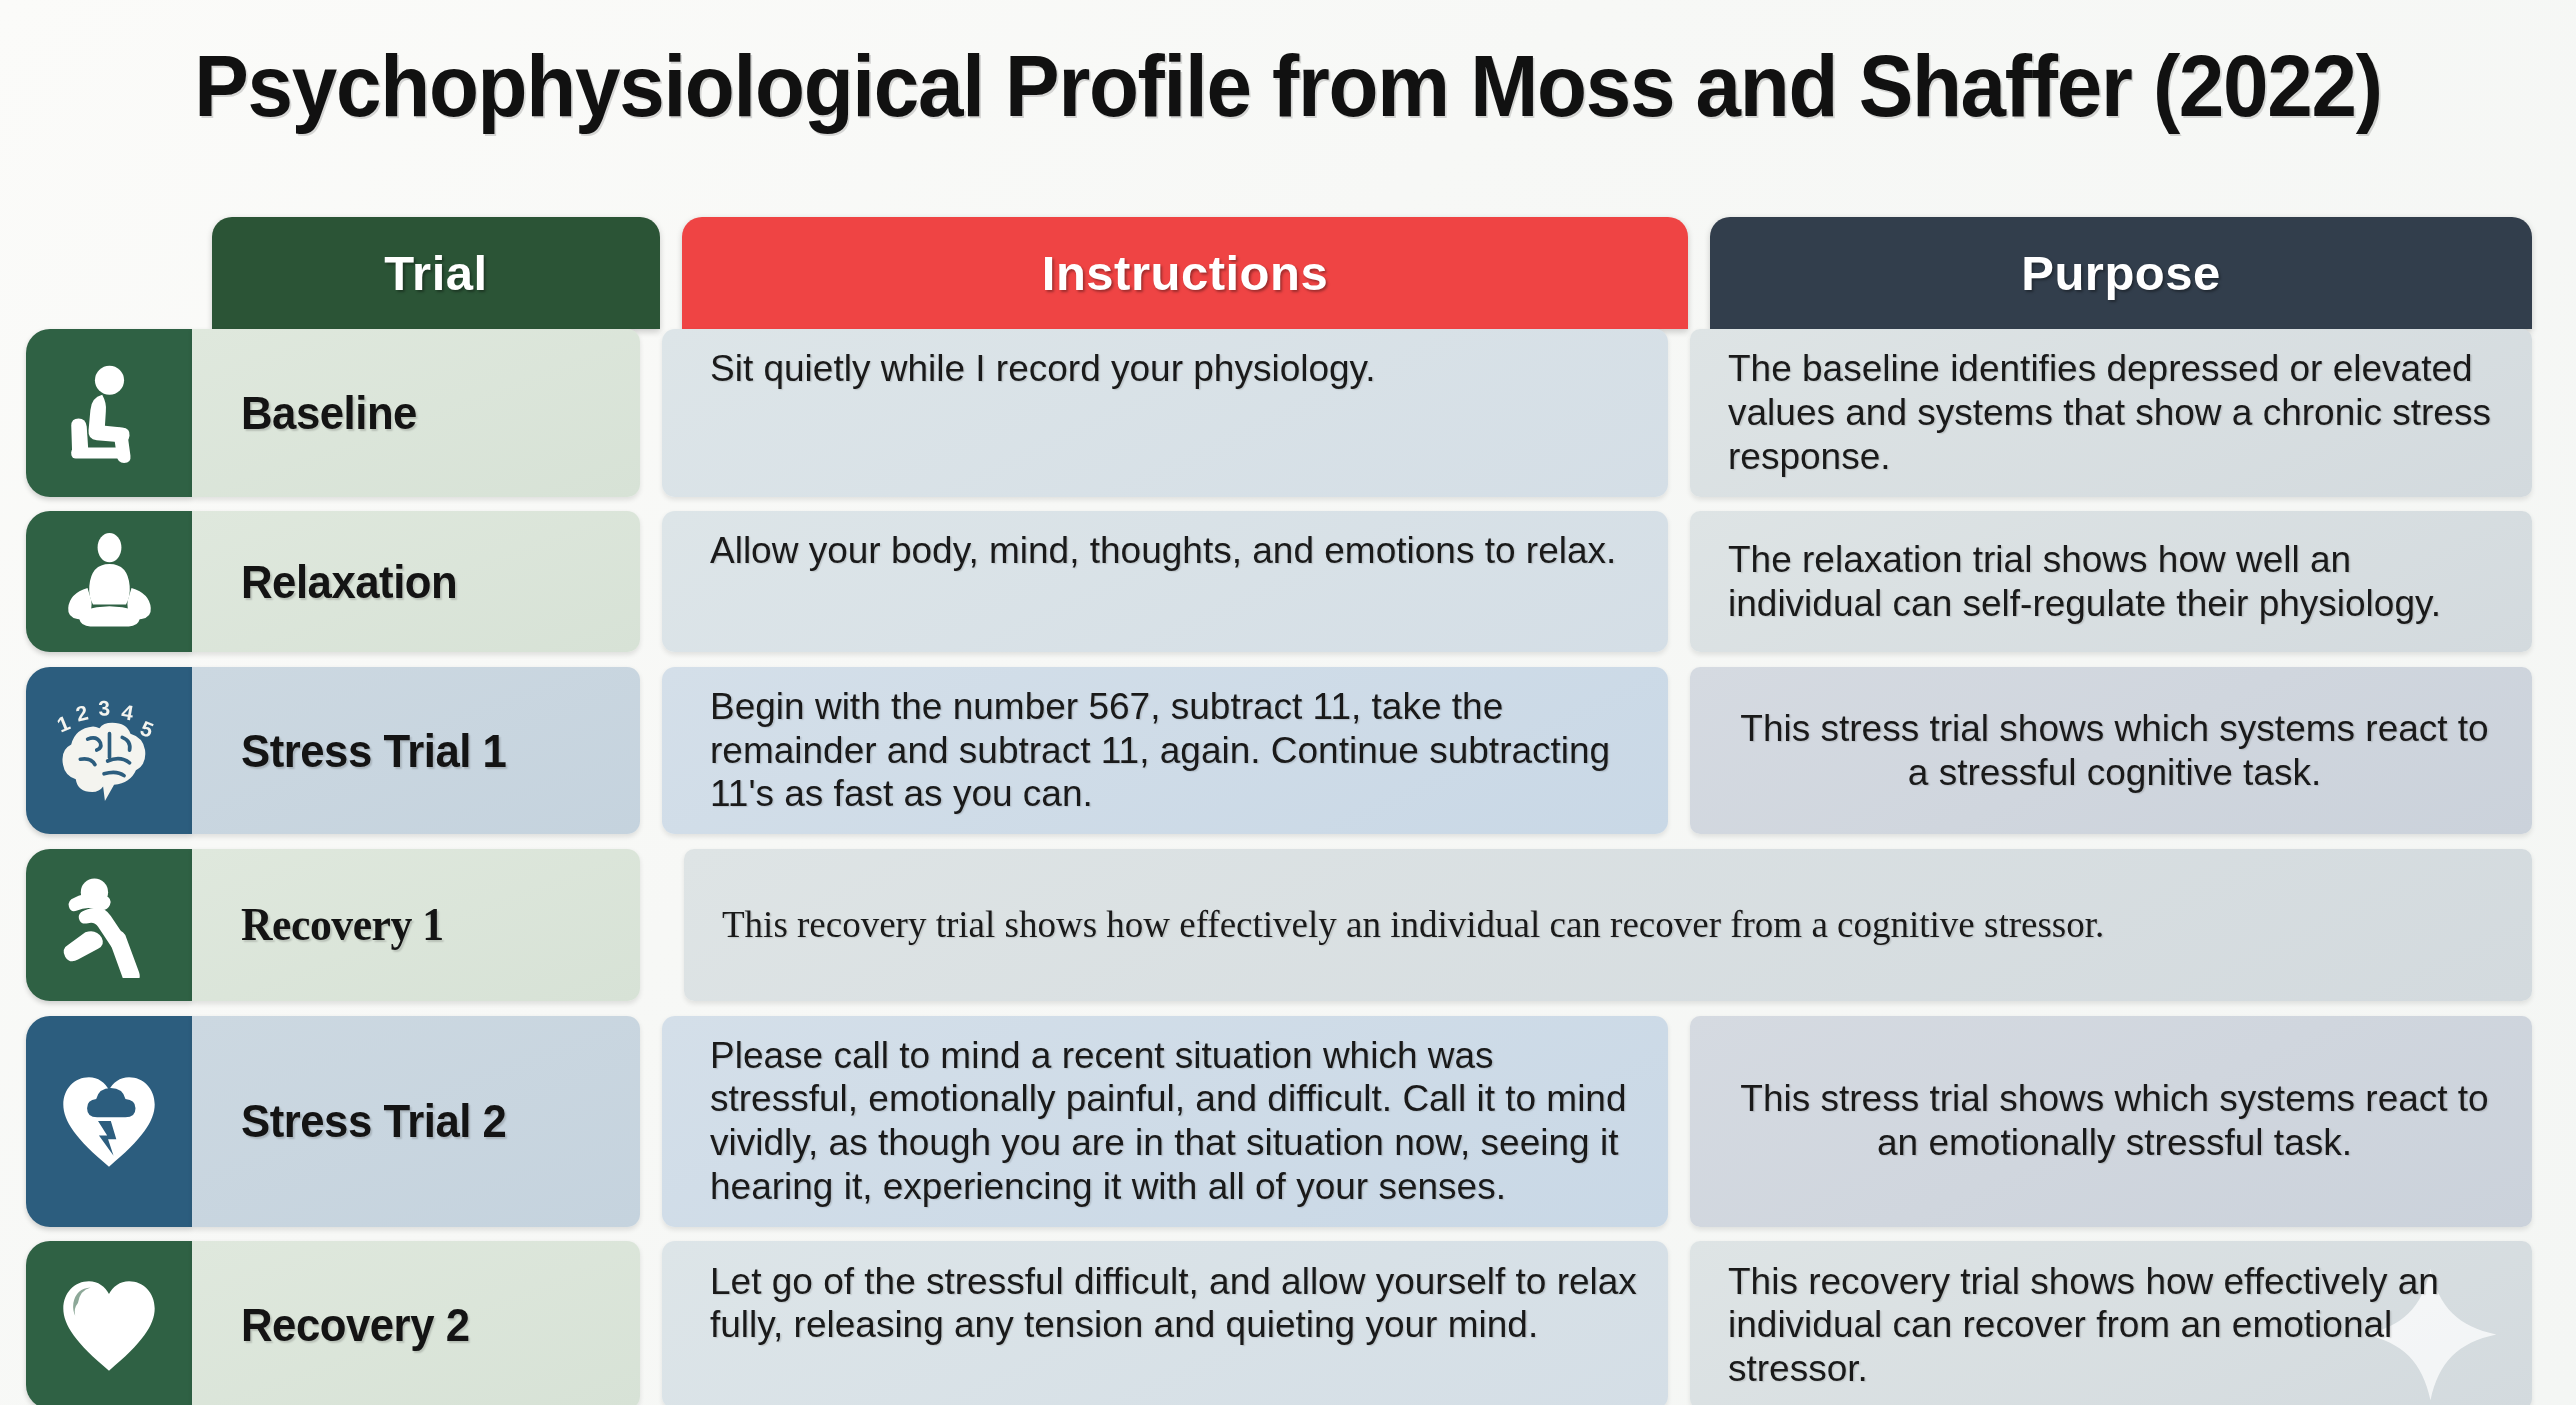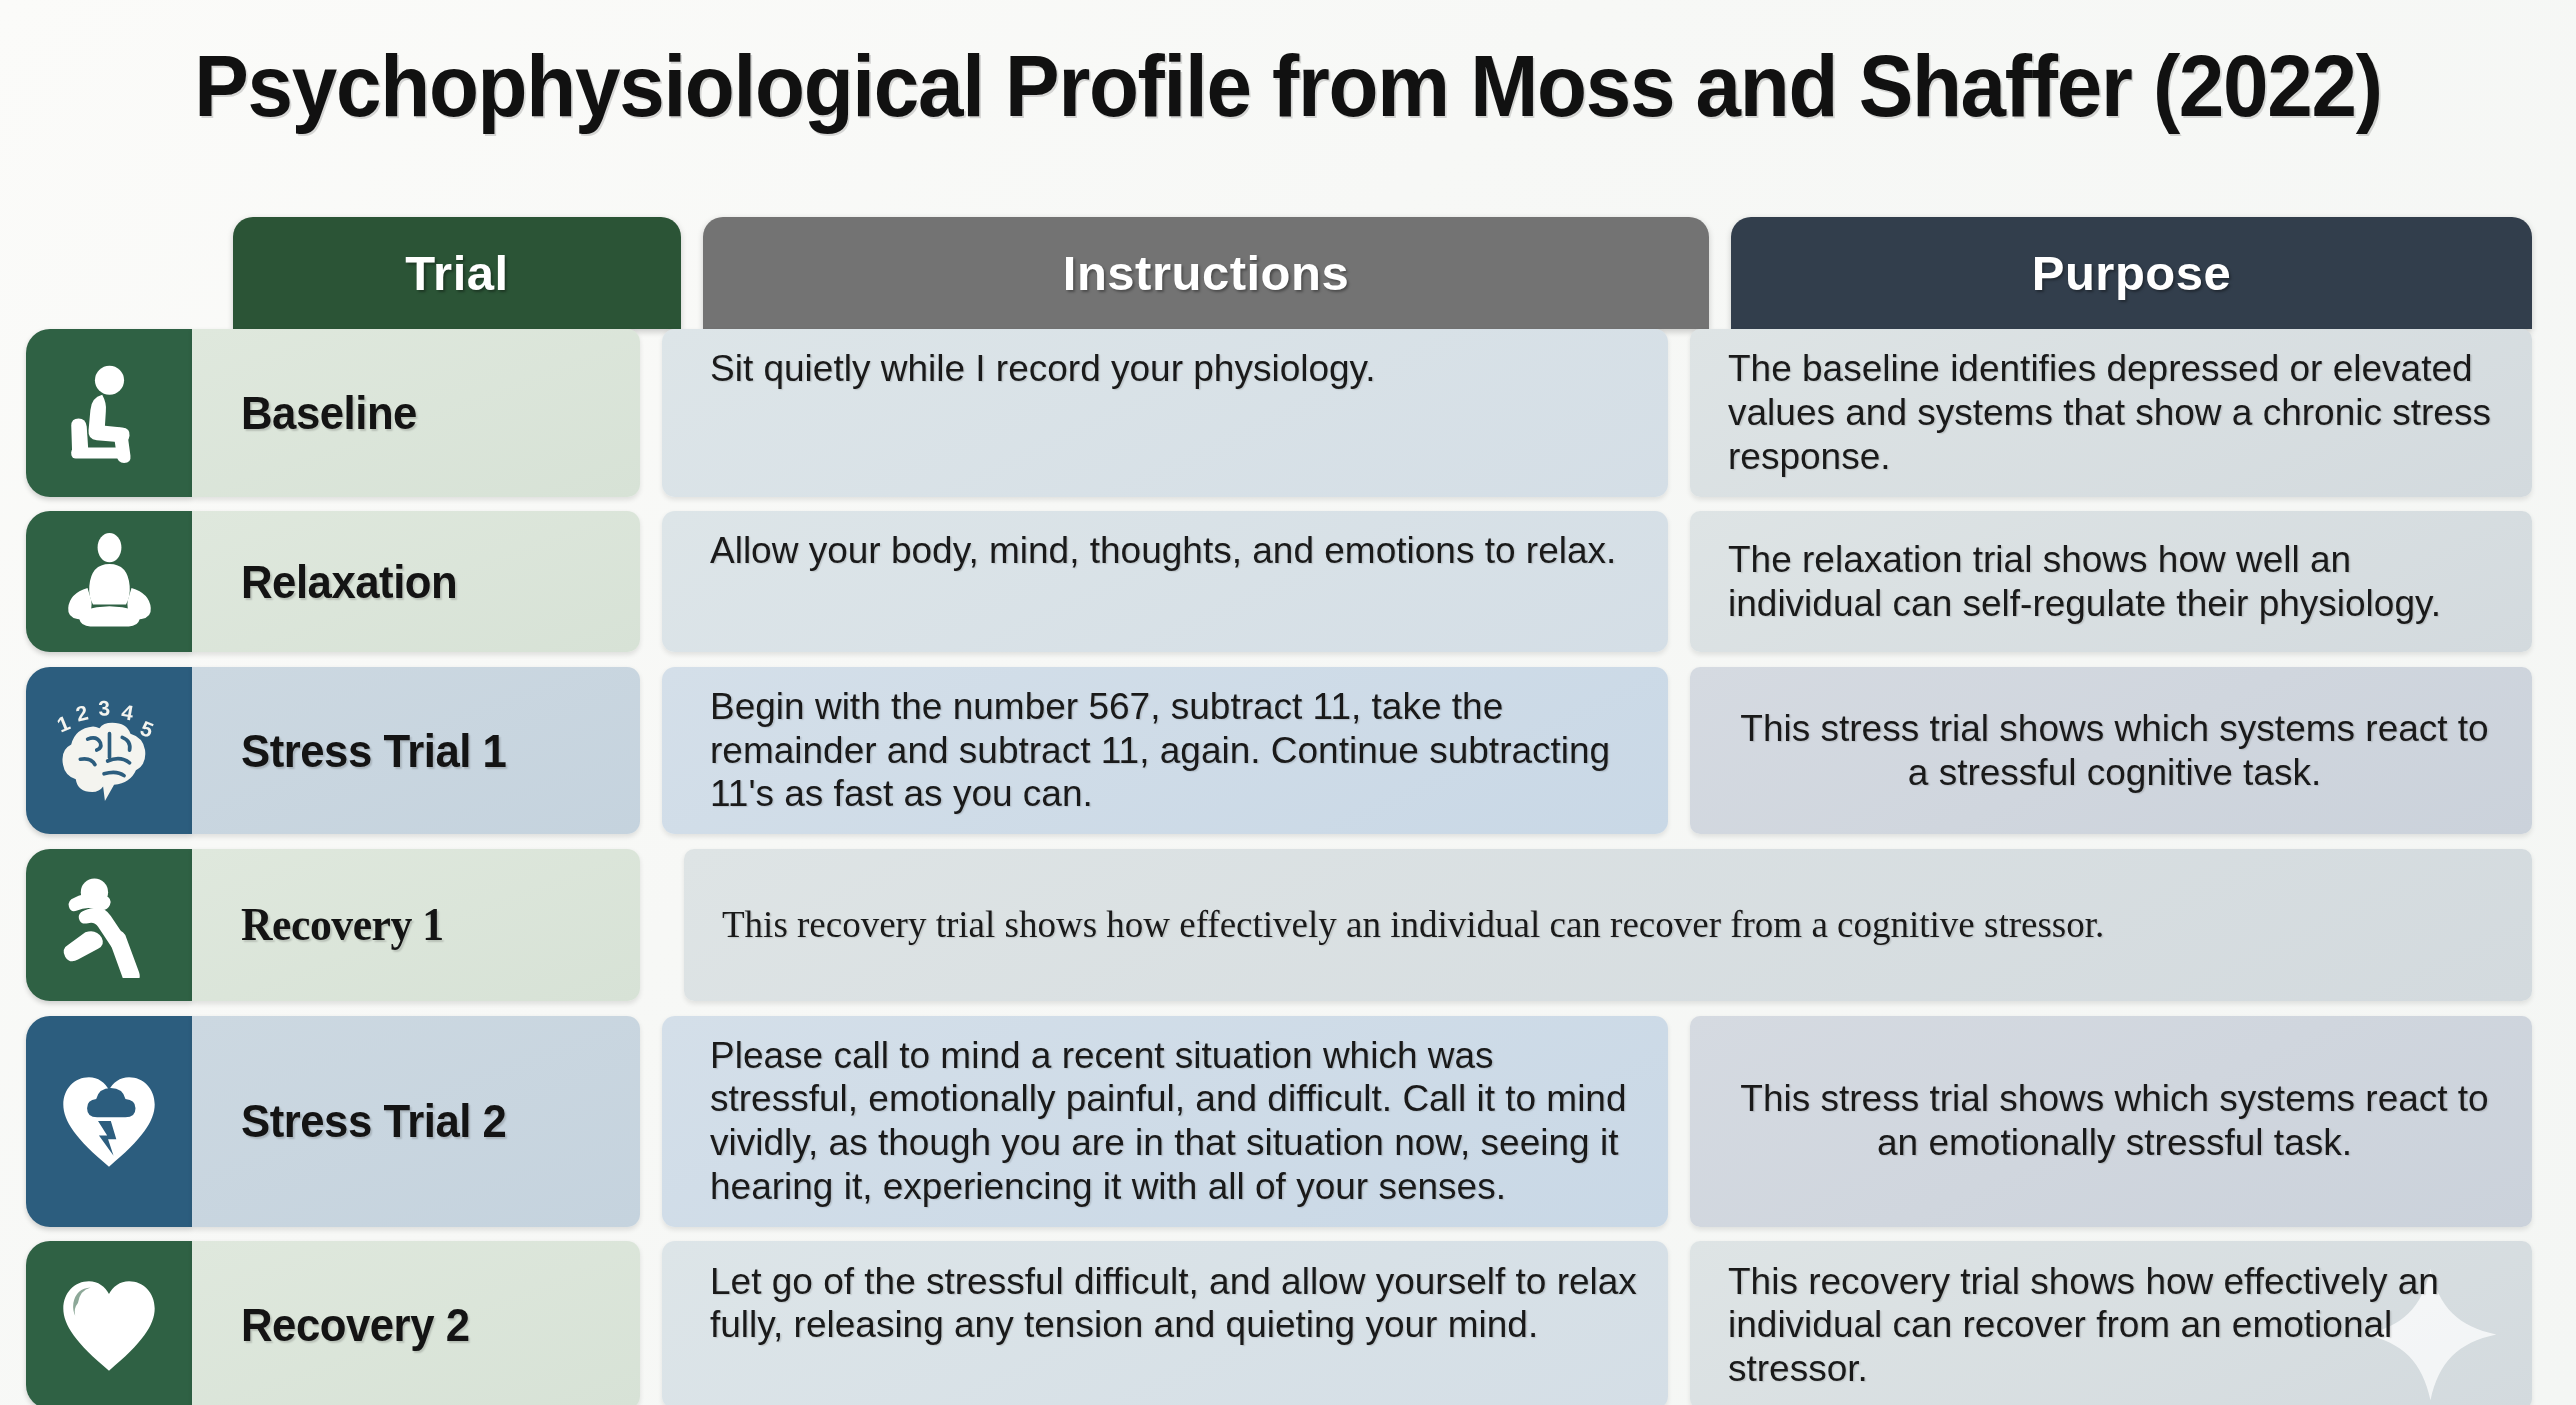--- a/index.html
+++ b/index.html
@@ -46,21 +46,21 @@
     position: absolute;
     top: 190px;
     left: 0;
     width: 2576px;
   }
 
   .header-row {
     display: flex;
     align-items: flex-end;
     height: 139px;
-    padding-left: 67px;
+    padding-left: 46px;
     padding-right: 44px;
     box-sizing: border-box;
   }
 
   .hdr {
     height: 112px;
     border-radius: 20px 20px 0 0;
     display: flex;
     align-items: center;
     justify-content: center;
@@ -69,21 +69,21 @@
     font-size: 49px;
     letter-spacing: 0.5px;
     text-shadow: 1.8px 1.8px 2.7px rgba(0,0,0,0.35);
     box-shadow: 0 2.7px 6.4px rgba(0,0,0,0.18);
     box-sizing: border-box;
   }
   
   .hdr-spacer-icon { width: 166px; flex: 0 0 166px; }
   .hdr-trial { flex: 0 0 448px; background: #2b5436; }
   .hdr-gap { flex: 0 0 22px; }
-  .hdr-instr { flex: 0 0 1006px; background: #737373; }
+  .hdr-instr { flex: 0 0 1006px; background: #ef4444; }
   .hdr-purp { flex: 1 1 auto; background: #323e4c; margin-top: 11px; }
 
   .rows {
     padding-left: 26px;
     padding-right: 44px;
     box-sizing: border-box;
   }
 
   .row {
     display: flex;

